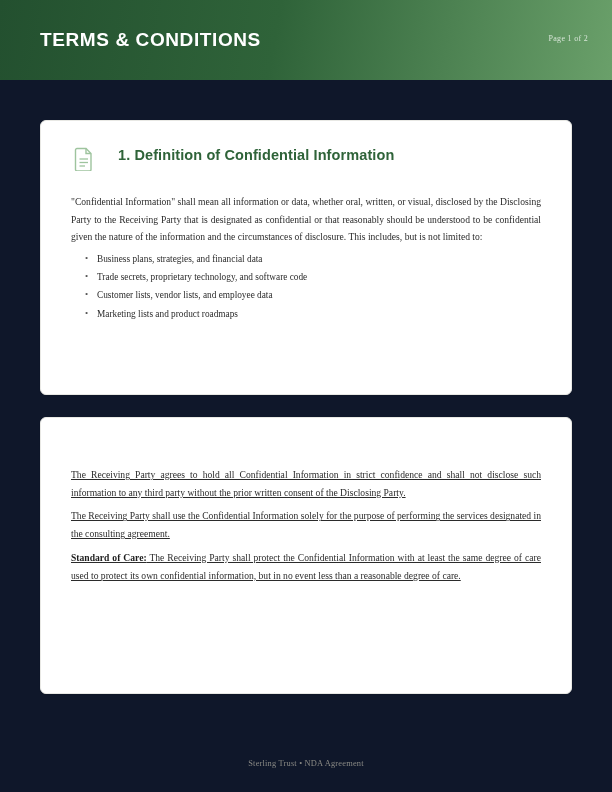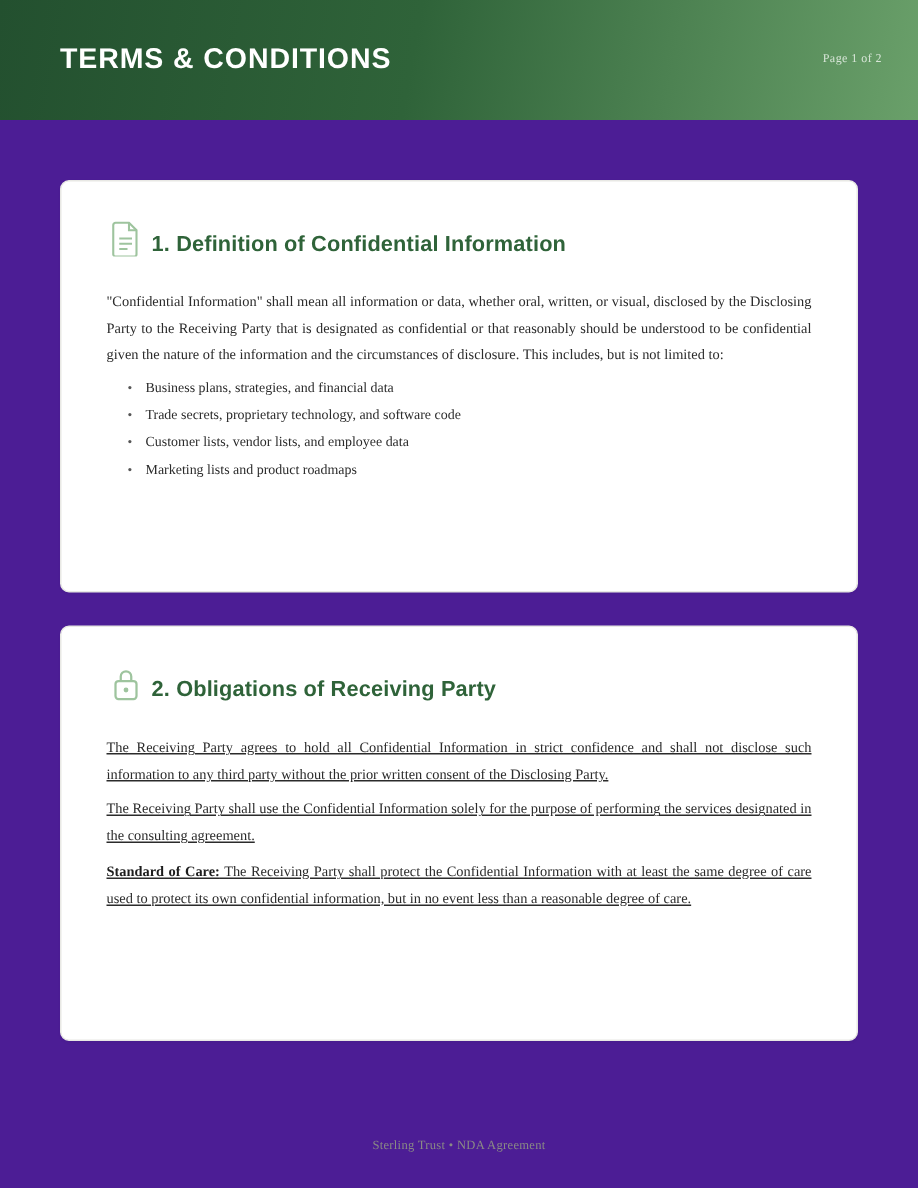--- a/index.html
+++ b/index.html
@@ -10,21 +10,21 @@
     width: 612px;
     height: 792px;
     background: #f7f7f5;
     font-family: "Liberation Sans", sans-serif;
     overflow: hidden;
   }
   .page {
     position: relative;
     width: 612px;
     height: 792px;
-    background: #4c1d95;
+    background: #0f172a;
     box-sizing: border-box;
   }
 
   
   .header {
     position: relative;
     height: 80px;
     background: linear-gradient(100deg, #23502f 0%, #2f6339 45%, #6aa06a 100%);
     display: flex;
     align-items: center;
@@ -63,22 +63,22 @@
     margin-bottom: 22px;
     padding: 26px 30px 26px 30px;
     box-sizing: border-box;
     position: relative;
   }
   .card.sec1 { height: 275px; }
   .card.sec2 { height: 277px; }
 
   .sec-head {
     display: flex;
-    align-items: flex-end;
-    gap: 6px;
+    align-items: flex-start;
+    gap: 23px;
     margin: 0 0 4px 0;
     padding-left: 2px;
   }
   .sec-icon {
     width: 22px;
     height: 24px;
     flex: 0 0 auto;
     display: flex;
     align-items: center;
     justify-content: center;
@@ -173,30 +173,20 @@
 
       <ul class="bullets">
         <li>Business plans, strategies, and financial data</li>
         <li>Trade secrets, proprietary technology, and software code</li>
         <li>Customer lists, vendor lists, and employee data</li>
         <li>Marketing lists and product roadmaps</li>
       </ul>
     </div>
 
     <div class="card sec2">
-      <div class="sec-head">
-        <span class="sec-icon">
-          <svg width="20" height="24" viewBox="0 0 20 24" aria-hidden="true">
-            <rect x="3" y="10" width="14" height="12" rx="2" ry="2" fill="none" stroke="#9ec49e" stroke-width="1.5"></rect>
-            <path d="M6.5 10 v-3 a3.5 3.5 0 0 1 7 0 v3" fill="none" stroke="#9ec49e" stroke-width="1.5"></path>
-            <circle cx="10" cy="16" r="1.6" fill="#9ec49e"></circle>
-          </svg>
-        </span>
-        <span class="sec-title">2. Obligations of Receiving Party</span>
-      </div>
 
       <p class="body-text">The Receiving Party agrees to hold all Confidential Information in strict confidence and shall not disclose such information to any third party without the prior written consent of the Disclosing Party.</p>
       <p class="body-text">The Receiving Party shall use the Confidential Information solely for the purpose of performing the services designated in the consulting agreement.</p>
       <p class="body-text"><span class="lead-in">Standard of Care:</span><span> The Receiving Party shall protect the Confidential Information with at least the same degree of care used to protect its own confidential information, but in no event less than a reasonable degree of care.</span></p>
     </div>
 
   </div>
 
   <div class="footer">Sterling Trust • NDA Agreement</div>
 

